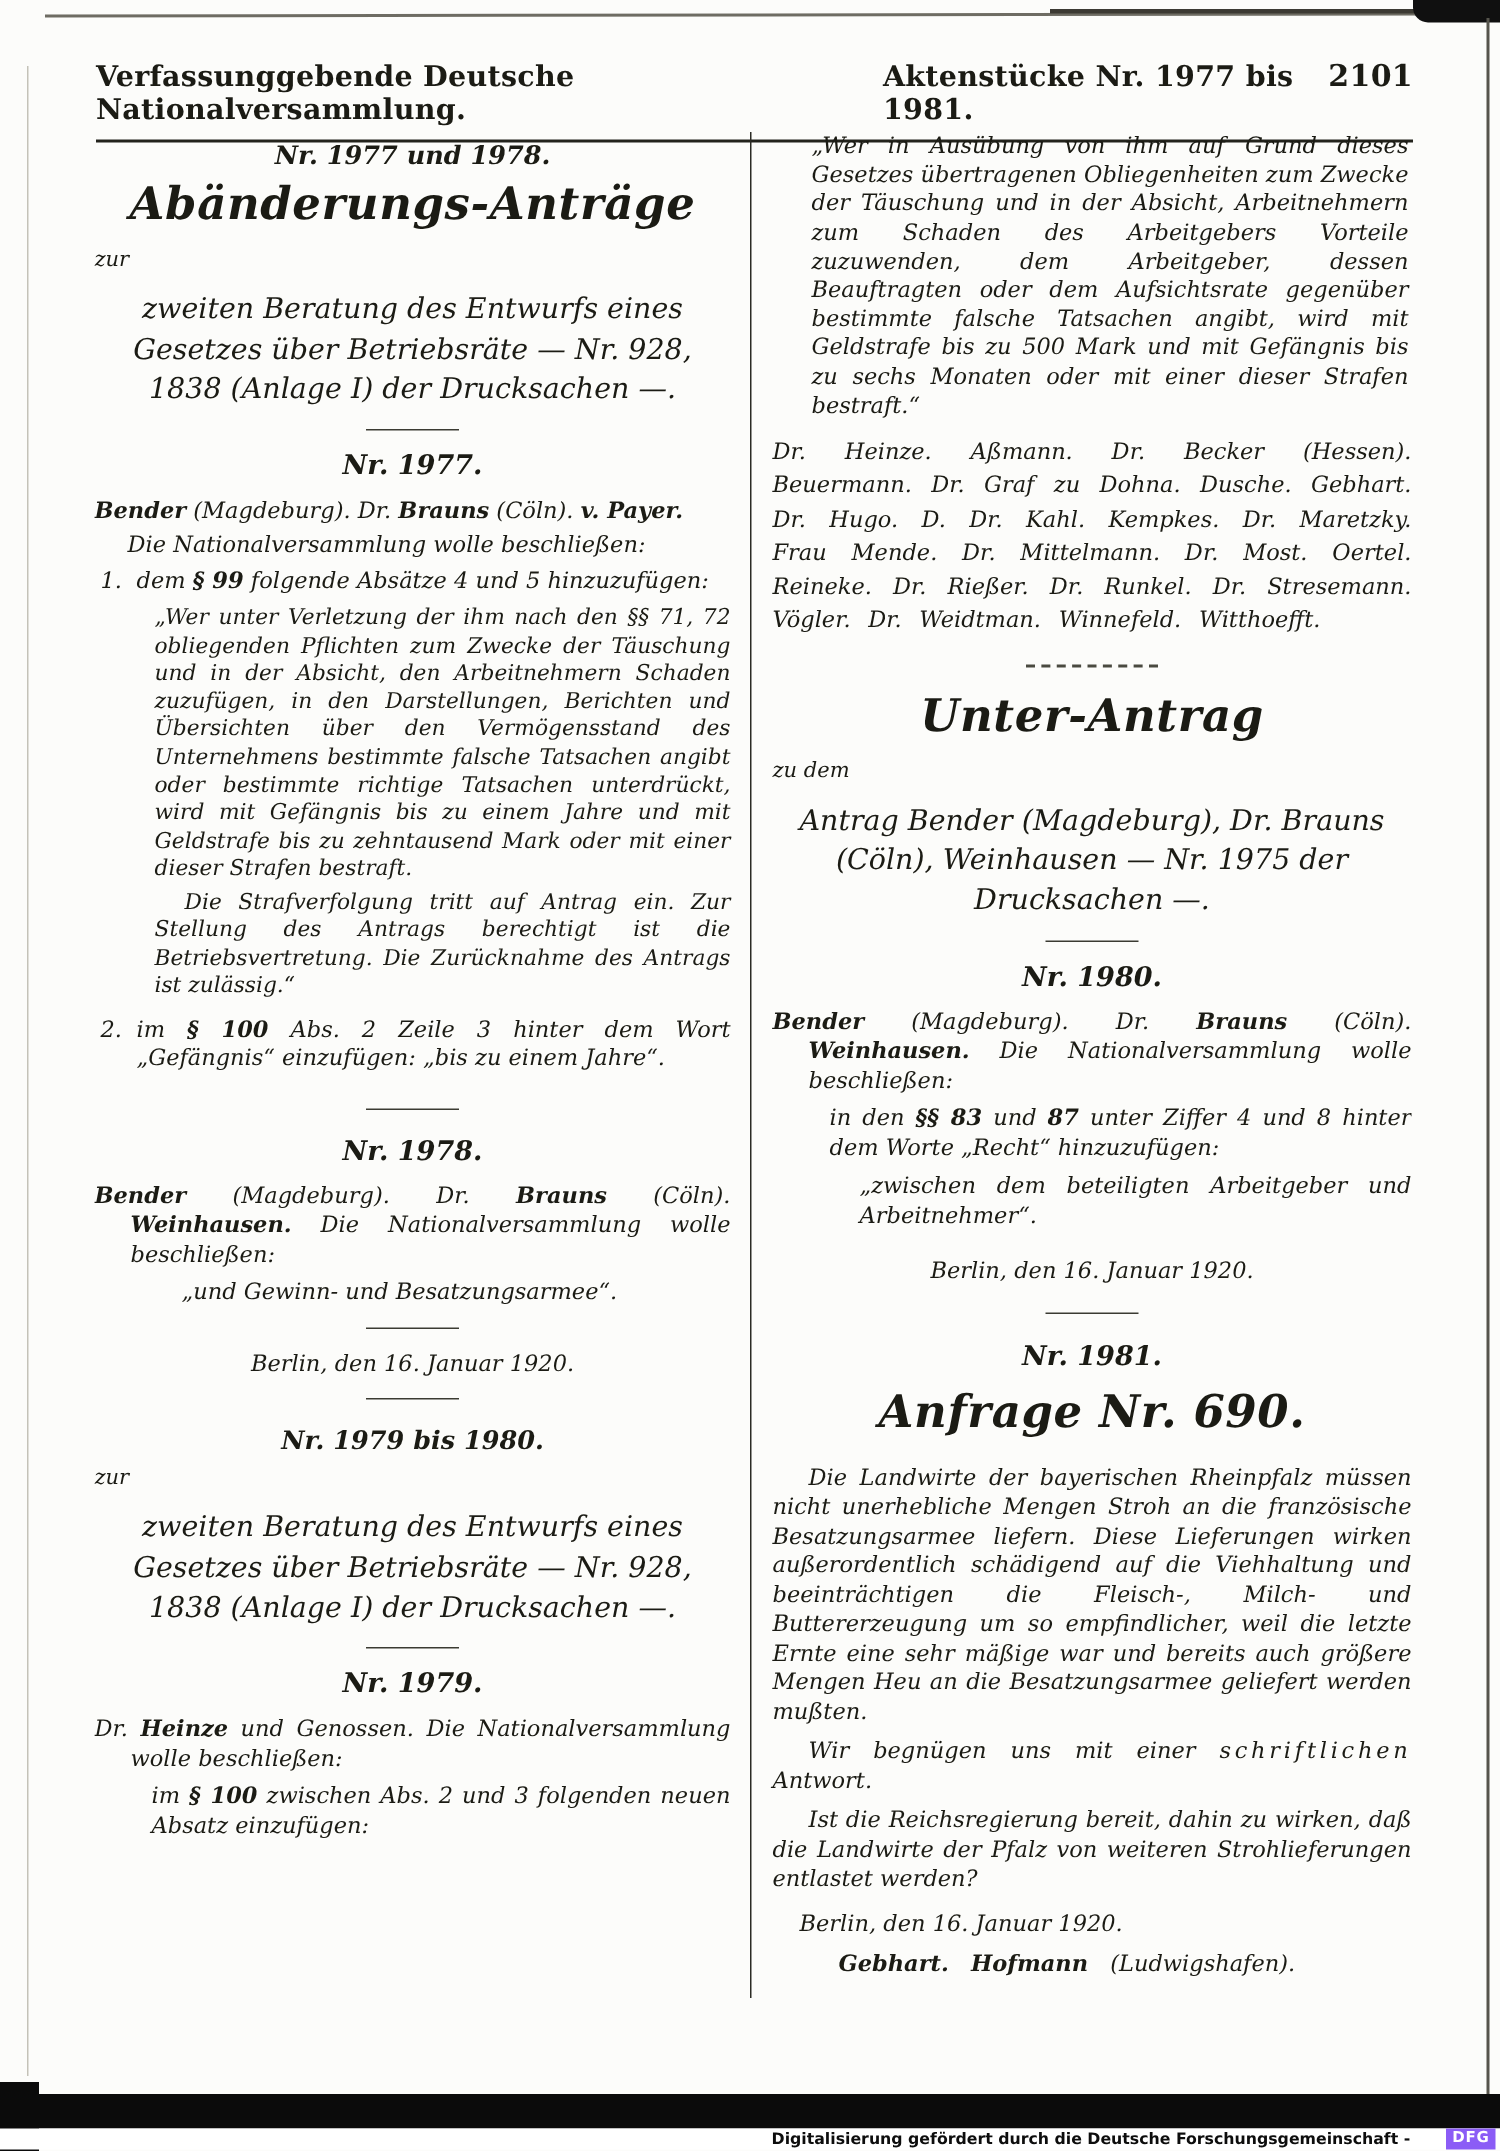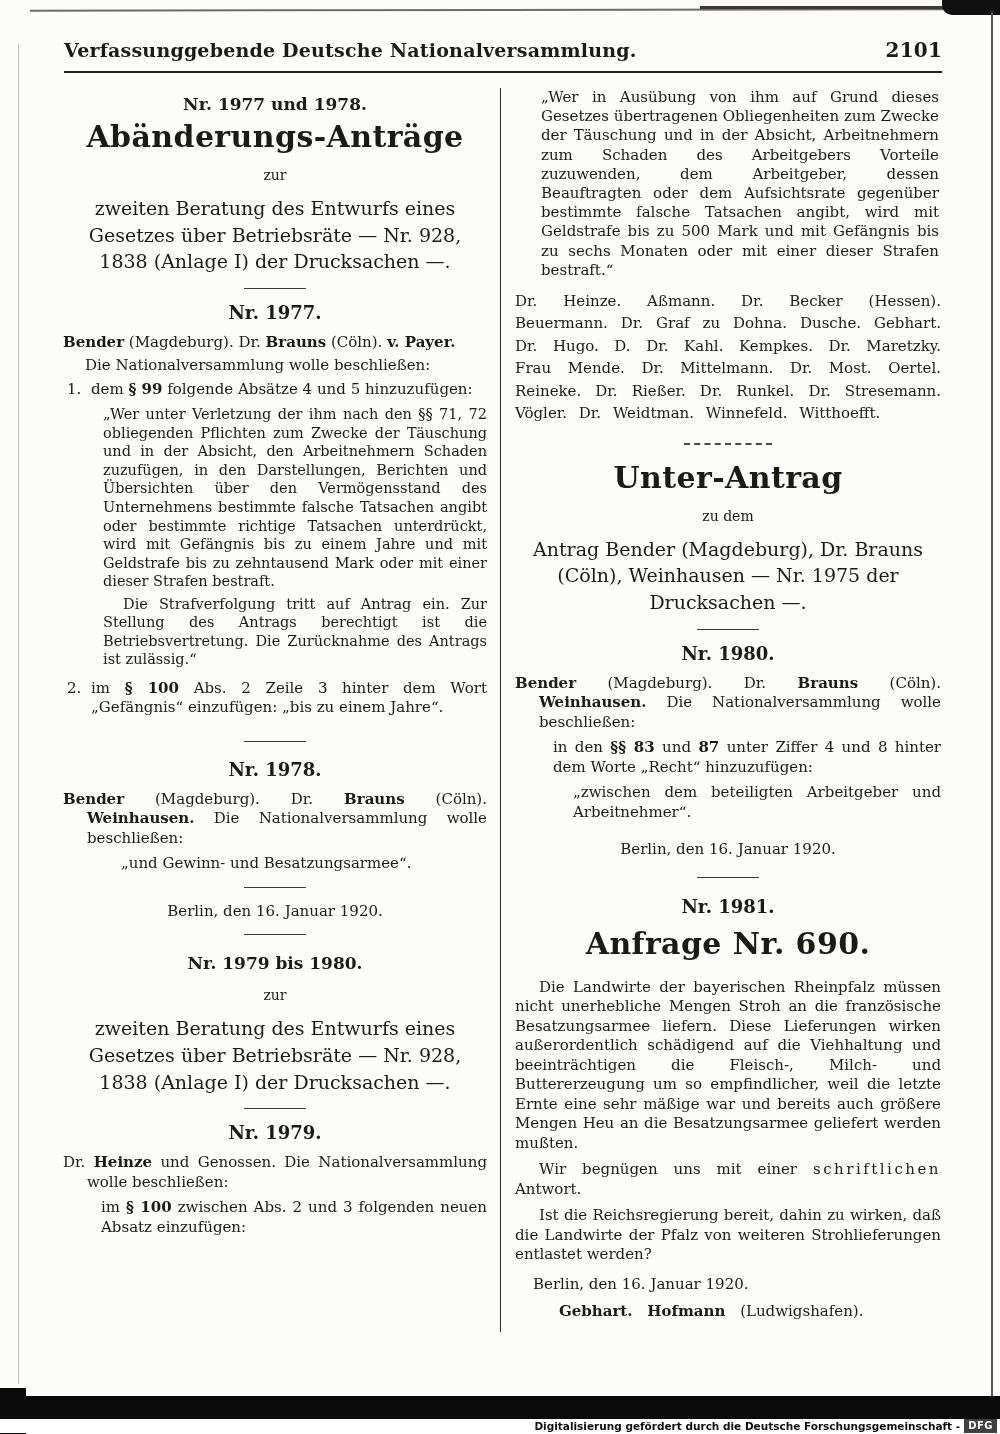--- a/index.html
+++ b/index.html
@@ -27,30 +27,30 @@
     position:absolute; top:38px; left:64px; width:878px;
     display:flex; align-items:baseline;
     font-weight:bold; font-size:19px;
     border-bottom:2px solid #23231c; padding-bottom:9px;
     letter-spacing:0.2px;
   }
   .mast-issue { margin-left:26px; }
   .mast-page  { margin-left:auto; font-size:20px; }
 
   
-  .columns { position:absolute; top:86px; left:63px; width:878px; height:1250px; display:flex; overflow:hidden; }
+  .columns { position:absolute; top:86px; left:63px; width:878px; height:1250px; display:flex; overflow:hidden;font-style:italic; }
   .col-left  { width:424px; flex:none; }
   .col-divider { width:1px; flex:none; background:#2b2b24; margin:2px 14px 0 13px; height:1244px; }
   .col-right { flex:1; min-width:0; }
 
   
   p { margin:0 0 6px; font-size:15px; line-height:1.3; text-align:justify; }
   .kicker   { text-align:center; font-weight:bold; font-size:17px; margin:8px 0 6px; }
   .doc-title{ text-align:center; font-weight:bold; font-size:30px; margin:4px 0 12px; letter-spacing:0.4px; line-height:1.1; }
-  .zur      { text-align:center; font-size:14px; margin:14px 0 12px; }
+  .zur      { text-align:left; font-size:14px; margin:4px 0 12px; }
   .subject  { text-align:center; font-size:19px; line-height:1.4; margin:0 4px 10px; }
   .sec-num  { text-align:center; font-weight:bold; font-size:18px; margin:8px 0 10px; }
   .rule-short { width:62px; border-top:1px solid #3b3b32; margin:13px auto; height:0; }
   .rule-squiggle { width:88px; border-top:2px dashed #4a4a40; margin:18px auto 16px; height:0; }
   .sp-lg { margin:17px auto; }
   .hang { padding-left:24px; text-indent:-24px; }
   .indent1 { text-indent:22px; }
   .tight { margin-bottom:4px; }
   .li { display:flex; margin:2px 0 6px 4px; }
   .li-num { width:24px; flex:none; font-size:15px; }
@@ -89,20 +89,21 @@
 <div class="page">
 
   <div class="scan-top"></div>
   <div class="scan-top2"></div>
   <div class="scan-corner-tr"></div>
   <div class="scan-right"></div>
   <div class="scan-left"></div>
 
   <header class="masthead">
     <span class="mast-title">Verfassunggebende Deutsche Nationalversammlung.</span>
+    <span class="mast-issue">Aktenstücke Nr. 1977 bis 1981.</span>
     <span class="mast-page">2101</span>
   </header>
 
   <div class="columns">
 
     <section class="col-left">
       <div class="kicker">Nr. 1977 und 1978.</div>
       <h1 class="doc-title">Abänderungs-Anträge</h1>
       <div class="zur">zur</div>
       <p class="subject">zweiten Beratung des Entwurfs eines Gesetzes über Betriebsräte — Nr. 928, 1838 (Anlage I) der Drucksachen —.</p>
@@ -165,16 +166,16 @@
       <p class="sig-line"><span class="b">Gebhart.</span><span> </span><span class="b">Hofmann</span><span> (Ludwigshafen).</span></p>
     </section>
 
   </div>
 
   <div class="scan-bottom"></div>
   <div class="scan-bl"></div>
 
   <div class="credit">
     <span>Digitalisierung gefördert durch die Deutsche Forschungsgemeinschaft -</span>
-    <span class="dfg-logo" style="background: #404040;">DFG</span>
+    <span class="dfg-logo" style="background: #8b5cf6; margin-left: 20px;">DFG</span>
   </div>
 
 </div>
 
 </body></html>

